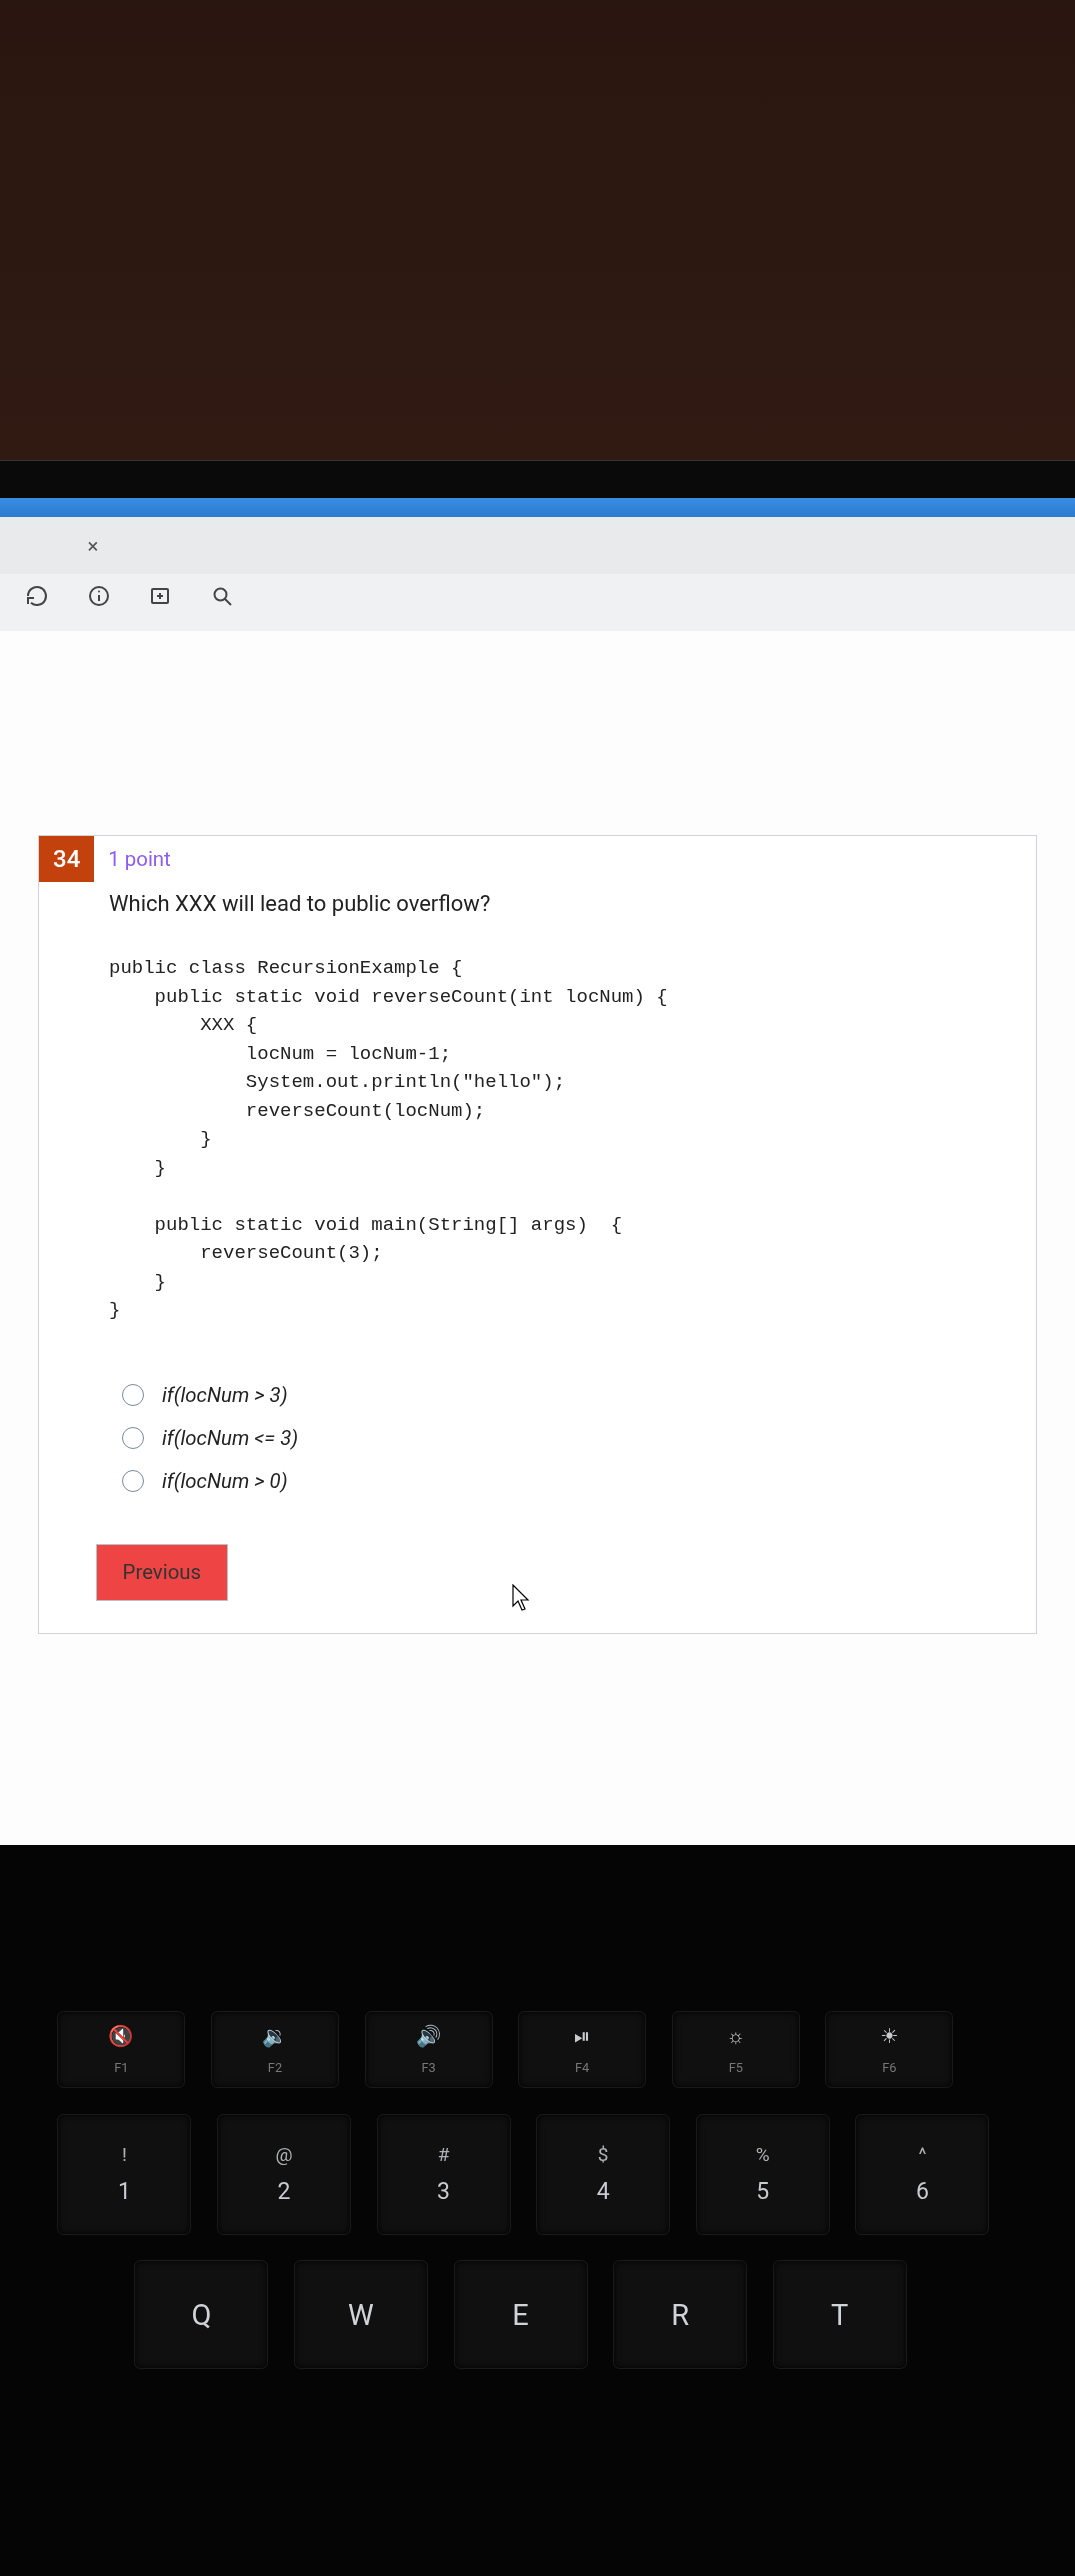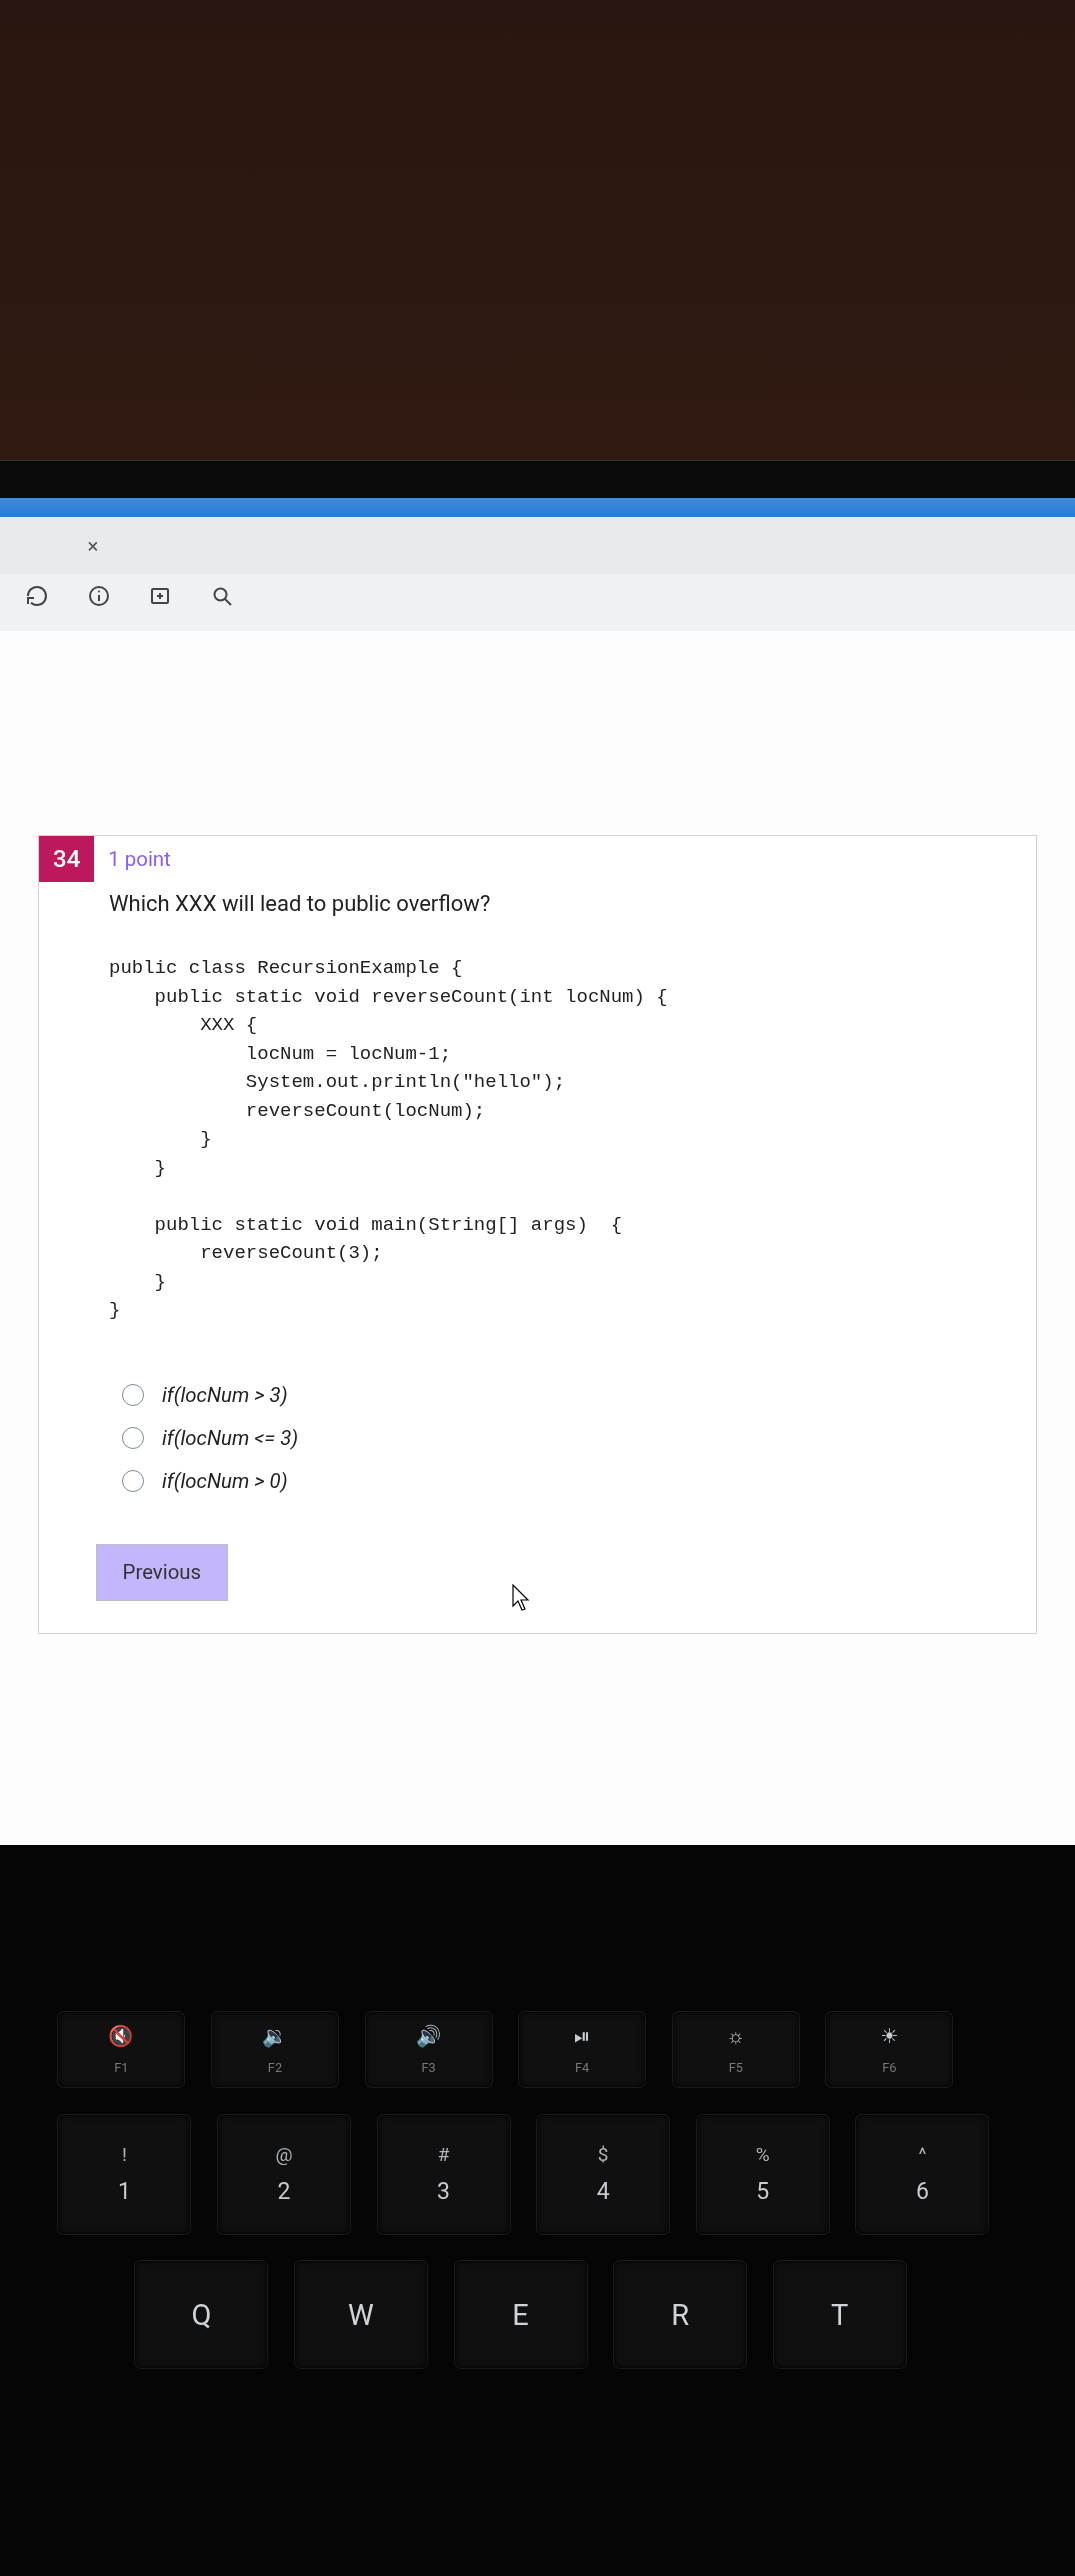--- a/index.html
+++ b/index.html
@@ -80,21 +80,21 @@
     border: 0.6px solid #d0d4d8;
     background: #ffffff;
     padding: 0 0 32px 0;
   }
   .q-header {
     display: flex;
     align-items: center;
     gap: 14px;
   }
   .q-number {
-    background: #be185d;
+    background: #c2410c;
     color: #fff;
     font-size: 24px;
     font-weight: 500;
     padding: 9px 14px;
     min-width: 52px;
     text-align: center;
   }
   .q-points {
     font-size: 20.4px;
     color: #8b5cf6;
@@ -142,21 +142,21 @@
     font-size: 20.4px;
     color: #0b6fb8;
     cursor: pointer;
   }
   .nav-row {
     padding: 45px 25.6px 0 57px;
   }
   .prev-btn {
     display: inline-block;
     border: 0.6px solid #b8c0c8;
-    background: #c4b5fd;
+    background: #ef4444;
     color: #333;
     font-size: 20.4px;
     padding: 15.3px 25.6px;
     cursor: pointer;
   }
   .cursor-arrow {
     position: absolute;
     pointer-events: none;
   }
   .below-screen {

